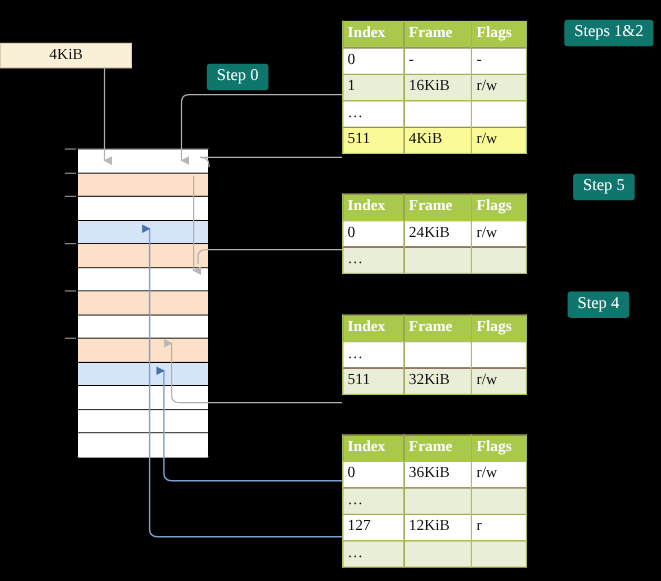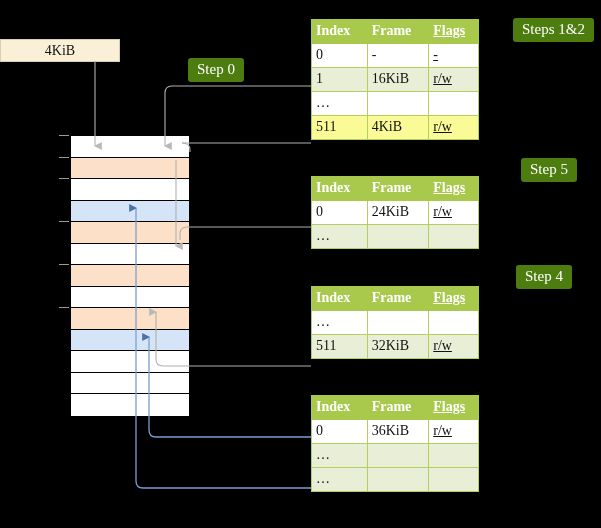--- a/index.html
+++ b/index.html
@@ -18,21 +18,21 @@
     position: absolute;
     left: 0; top: 0;
     width: 601px;
     height: 528px;
     background: #000000;
   }
 
   
   .step-badge {
     position: absolute;
-    background: #4d7c0f;
+    background: #0f766e;
     color: #ffffff;
     font-family: "Liberation Serif", "DejaVu Serif", serif;
     font-size: 15px;
     line-height: 1;
     padding: 4px 9px 5px 9px;
     border-radius: 3px;
     white-space: nowrap;
     box-shadow: 0 1px 0 rgba(0,0,0,0.5);
   }
 
@@ -75,21 +75,21 @@
     font-weight: bold;
     font-size: 14px;
     border-color: #a9c94d;
   }
   .ptable thead th + th { border-left: 1px solid #ffffff; }
   .ptable tr.alt td { background: #e9efd6; }
   .ptable tr.plain td { background: #ffffff; }
   .cell-hi { background: #fafa96 !important; }
   .col-index { width: 56px; }
   .col-frame { width: 62px; }
-  .col-flags { width: 50px; text-decoration: underline; }
+  .col-flags { width: 50px; }
 
   
   #memcol {
     position: absolute;
     left: 70px;
     top: 135px;
     width: 120px;
     height: 280px;
     background: #ffffff;
     border: 1px solid #000000;
@@ -249,20 +249,25 @@
           <tr class="plain">
             <td class="col-index">0</td>
             <td class="col-frame">36KiB</td>
             <td class="col-flags">r/w</td>
           </tr>
           <tr class="alt">
             <td class="col-index">…</td>
             <td class="col-frame"></td>
             <td class="col-flags"></td>
           </tr>
+          <tr class="plain">
+            <td class="col-index">127</td>
+            <td class="col-frame">12KiB</td>
+            <td class="col-flags">r</td>
+          </tr>
           <tr class="alt">
             <td class="col-index">…</td>
             <td class="col-frame"></td>
             <td class="col-flags"></td>
           </tr>
         </tbody>
       </table>
     </div>
 
   <svg id="wires" viewBox="0 0 601 528" width="601" height="528" xmlns="http://www.w3.org/2000/svg">

